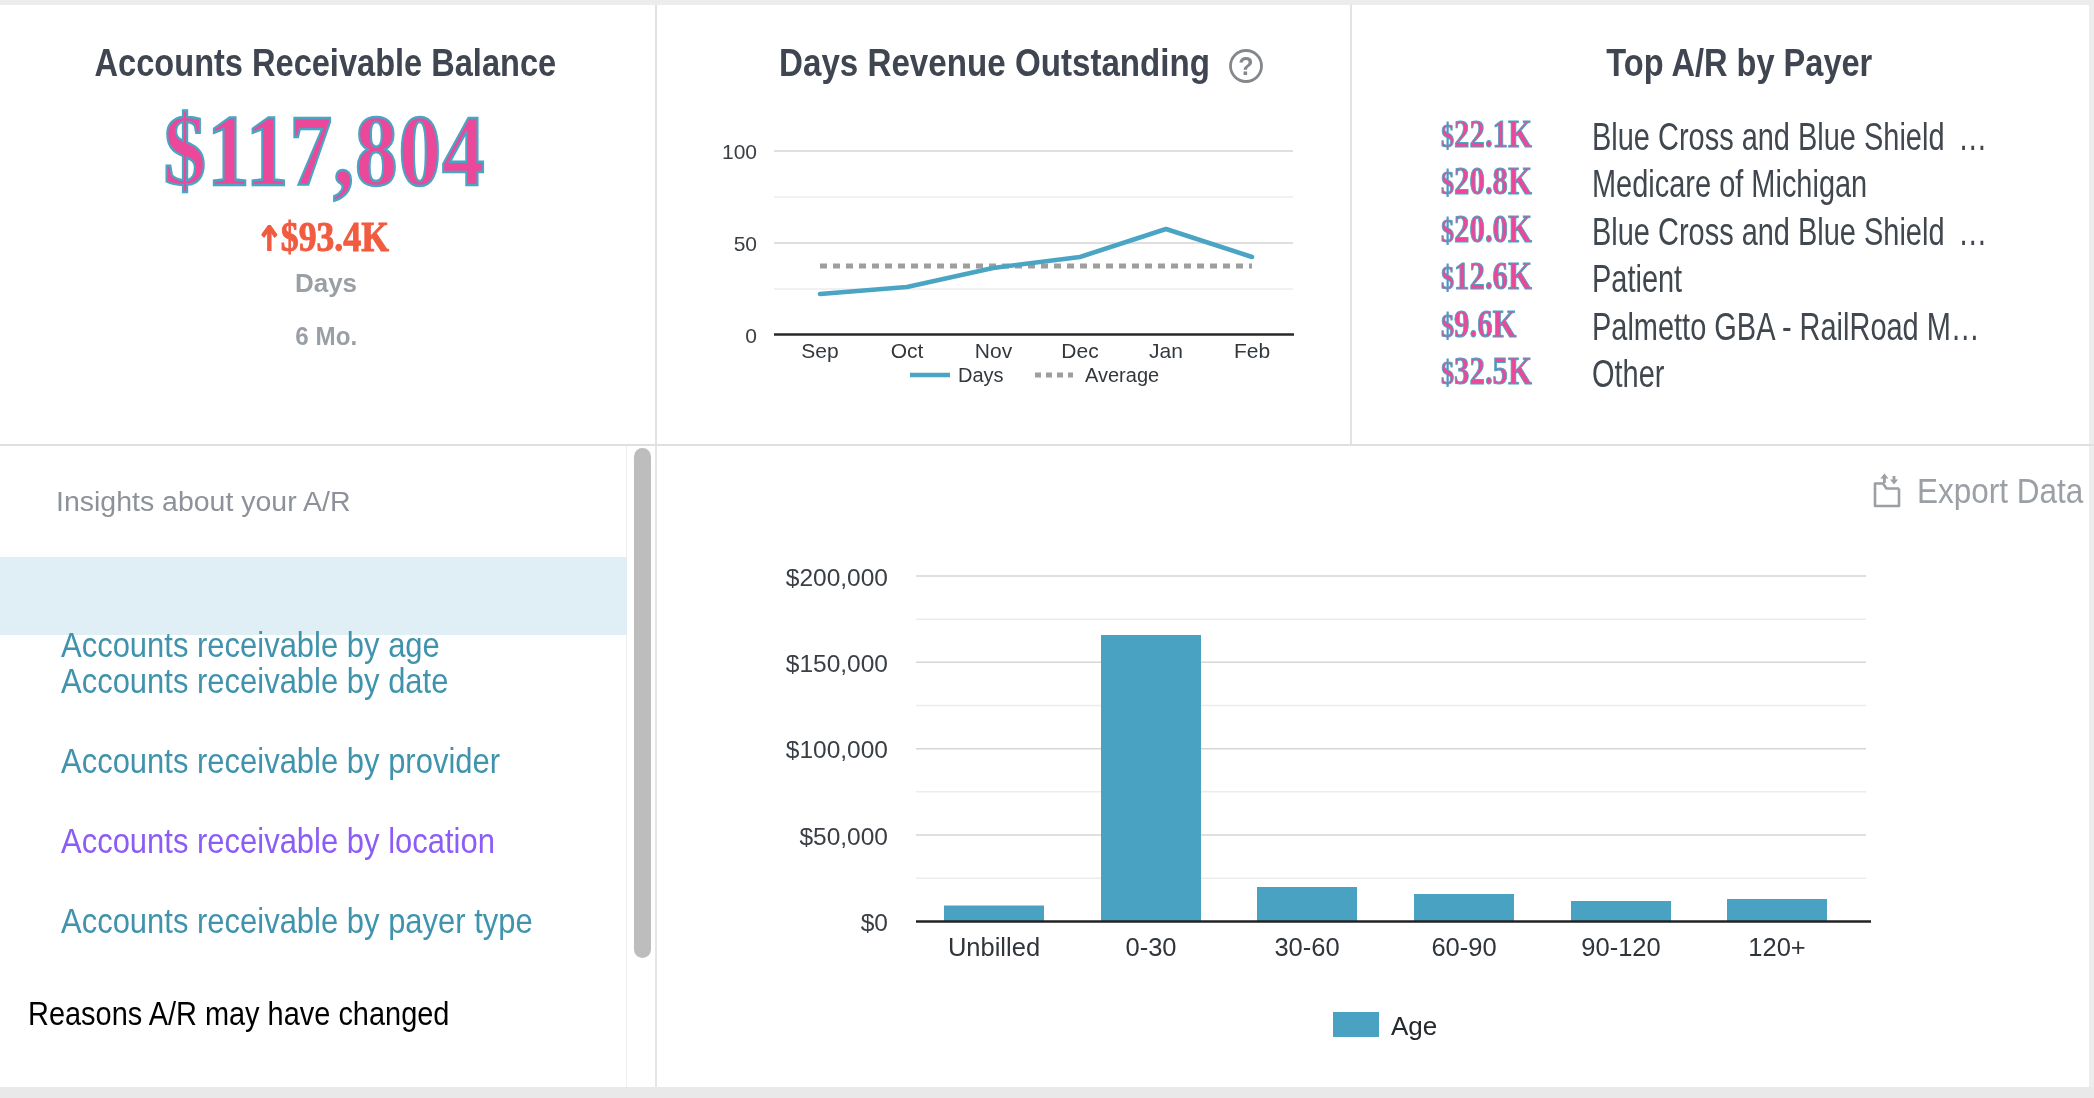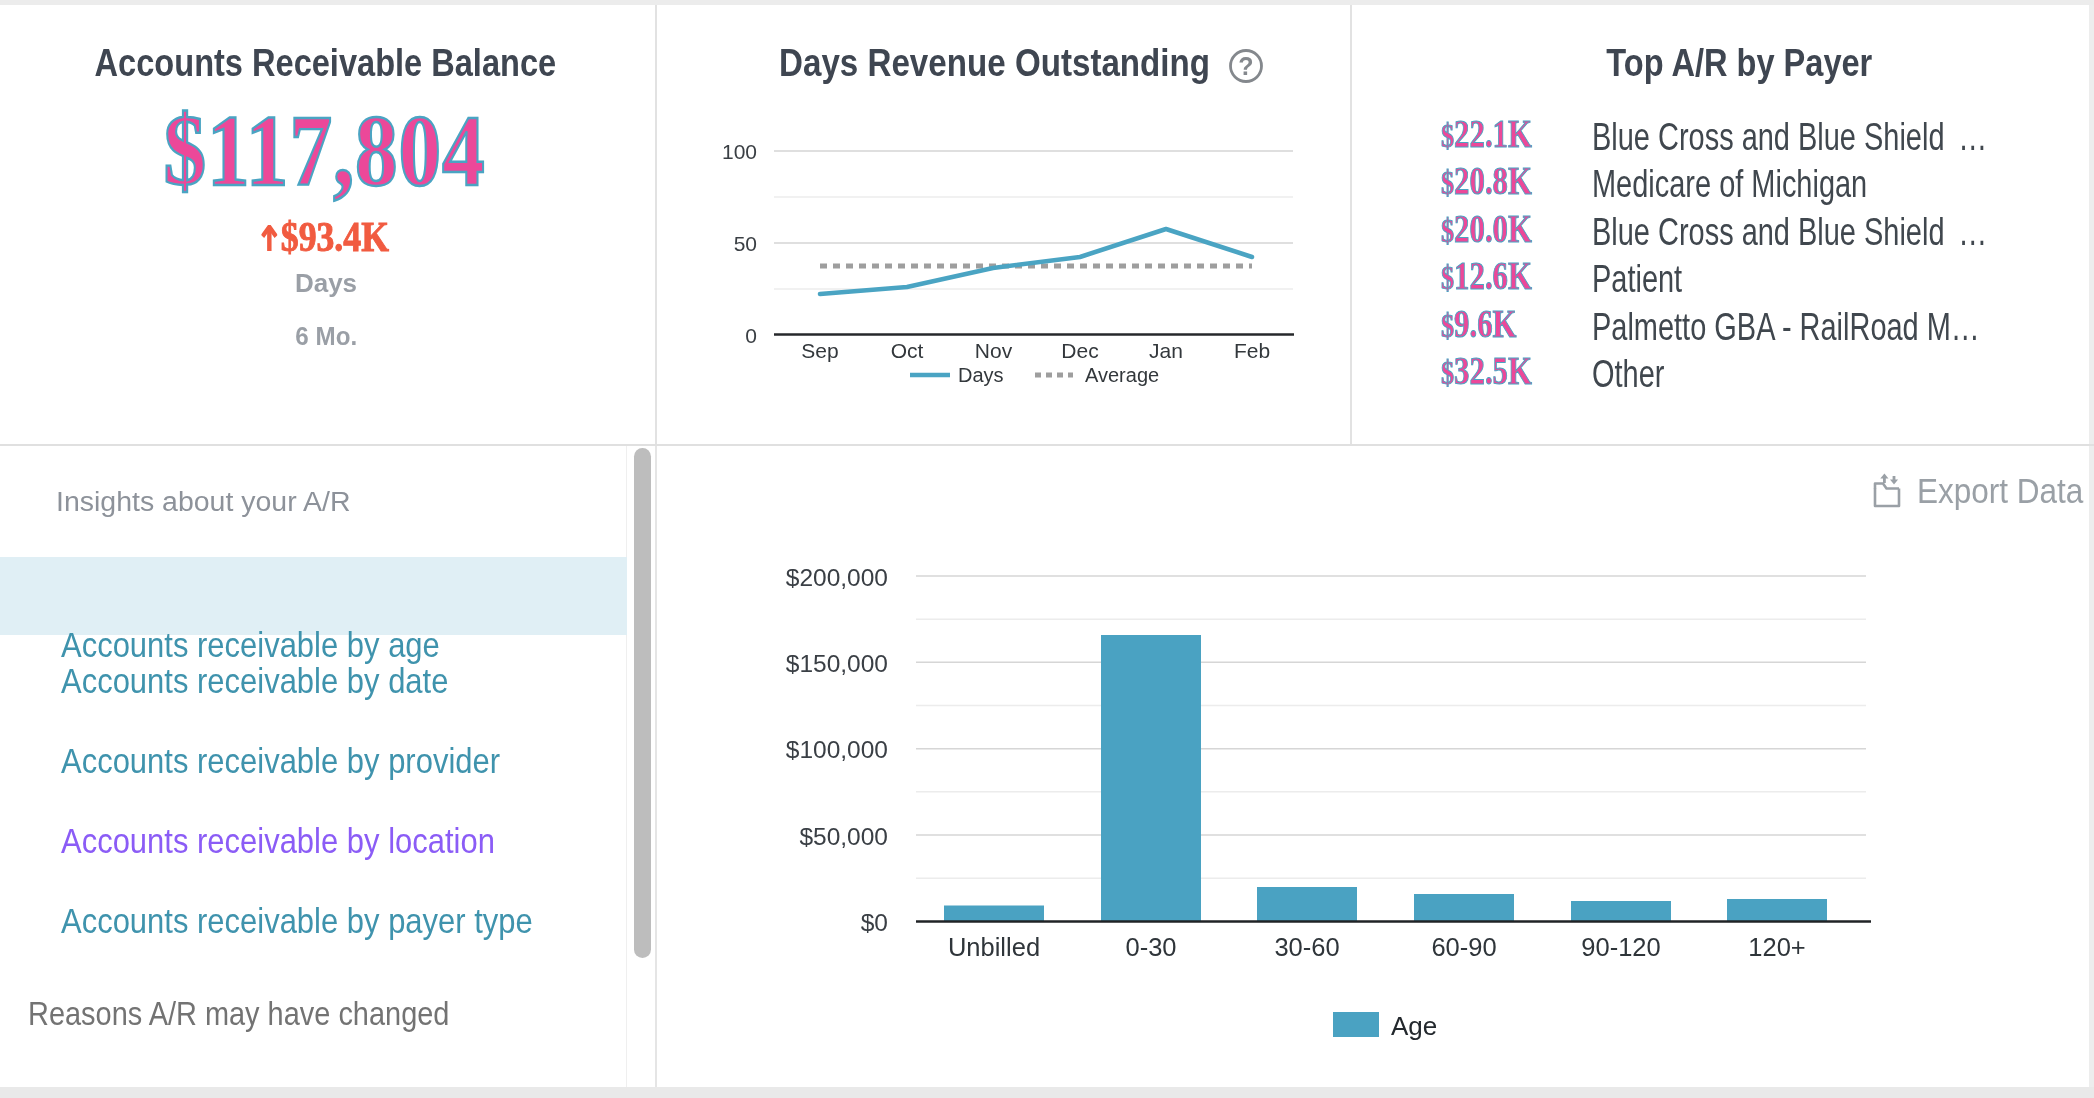--- a/index.html
+++ b/index.html
@@ -99,21 +99,21 @@
 <div class="t dark" style="left:1592px;top:355px;font-size:38px;color:#40474e;"><span class="sx" style="transform:scaleX(0.762);">Other</span></div>
 
 <div class="abs" style="left:0;top:557px;width:627px;height:78px;background:#e0eff5;"></div>
 <div class="t" style="left:28px;top:489px;font-size:27px;color:#8d929a;margin-left:28px;">
   <span class="sx" style="transform:scaleX(1.055);">Insights about your A/R</span></div>
 <div class="t" style="left:61px;top:583px;font-size:35px;color:#3f93ad;margin-top:44px;"><span class="sx" style="transform:scaleX(0.885);">Accounts receivable by age</span></div>
 <div class="t" style="left:61px;top:663px;font-size:35px;color:#3f93ad;text-align:right;"><span class="sx" style="transform:scaleX(0.885);">Accounts receivable by date</span></div>
 <div class="t" style="left:61px;top:743px;font-size:35px;color:#3f93ad;"><span class="sx" style="transform:scaleX(0.885);">Accounts receivable by provider</span></div>
 <div class="t" style="left:61px;top:823px;font-size:35px;color:#8b5cf6;"><span class="sx" style="transform:scaleX(0.885);">Accounts receivable by location</span></div>
 <div class="t" style="left:61px;top:903px;font-size:35px;color:#3f93ad;"><span class="sx" style="transform:scaleX(0.885);">Accounts receivable by payer type</span></div>
-<div class="t" style="left:28px;top:996px;font-size:34px;color:#737373;">
+<div class="t" style="left:28px;top:996px;font-size:34px;color:#000000;">
   <span class="sx" style="transform:scaleX(0.851);">Reasons A/R may have changed</span></div>
 
 <div class="abs" style="left:634px;top:448px;width:17px;height:510px;background:#bdbdbd;border-radius:9px;"></div>
 
 <svg class="abs" id="exporticon" style="left:1872px;top:472px;" width="34" height="38" viewBox="0 0 34 38">
   <g fill="none" stroke="#9aa0a6" stroke-width="2.6" stroke-linejoin="round">
     <path d="M3 16.5 L3 34 L27 34 L27 16.5"></path>
     <path d="M3 17 L3 11.5 L11 11.5 L14.5 16.5 L27 16.5"></path>
   </g>
   <g fill="#9aa0a6">

